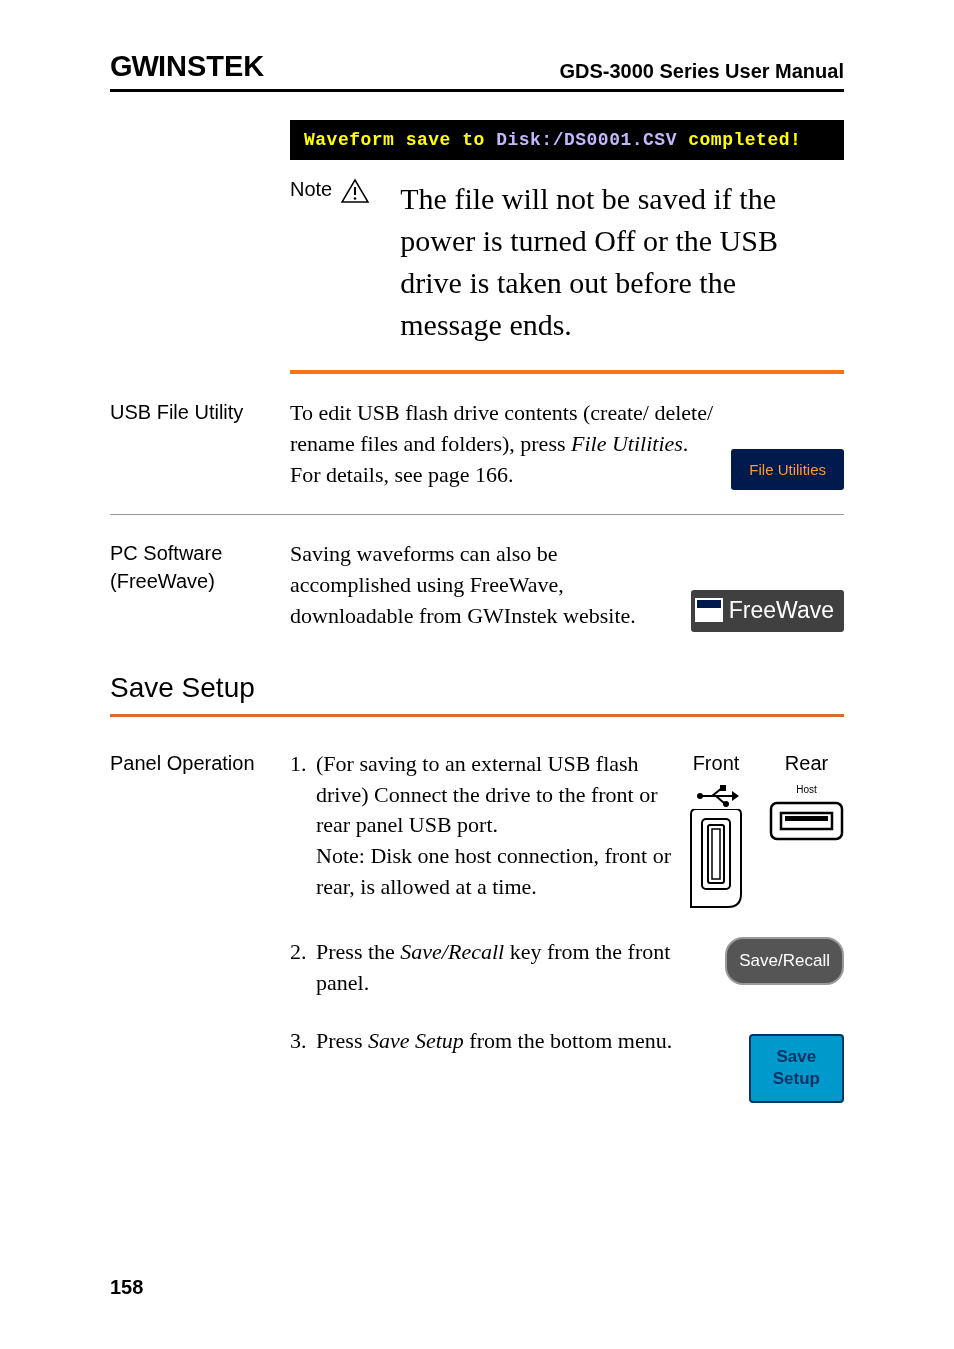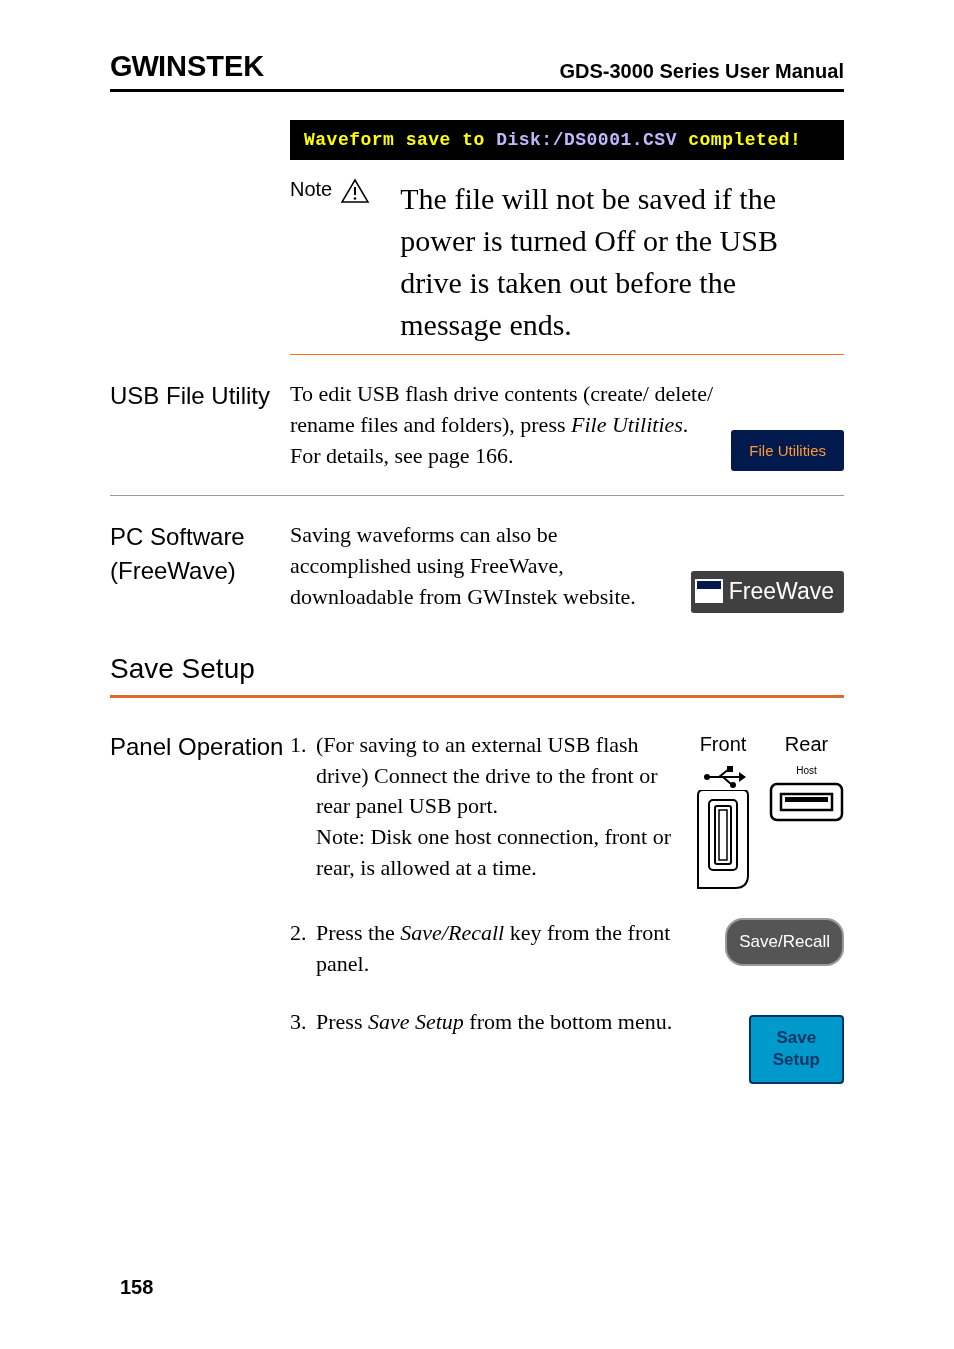--- a/index.html
+++ b/index.html
@@ -53,22 +53,22 @@
       margin-bottom: 18px;
       white-space: nowrap;
     }
     .waveform-banner .disk {
       color: #c4b5fd;
     }
     .note-row {
       display: flex;
       align-items: flex-start;
       margin-left: 180px;
-      padding-bottom: 8px;
-      border-bottom: 1px solid #f97316;
+      padding-bottom: 24px;
+      border-bottom: 4px solid #f97316;
       margin-bottom: 24px;
     }
     .note-label {
       font-family: Arial, sans-serif;
       font-size: 20px;
       margin-right: 8px;
     }
     .warning-icon {
       width: 30px;
       height: 26px;
@@ -81,21 +81,21 @@
     }
     .section-row {
       display: flex;
       align-items: flex-start;
       margin-bottom: 24px;
     }
     .section-label {
       width: 180px;
       flex-shrink: 0;
       font-family: Arial, sans-serif;
-      font-size: 24px;
+      font-size: 20px;
       line-height: 1.4;
     }
     .section-body {
       flex: 1;
       font-size: 22px;
       line-height: 1.4;
       display: flex;
       align-items: flex-end;
     }
     .section-text {
@@ -172,21 +172,21 @@
     }
     .step-num {
       width: 26px;
       flex-shrink: 0;
     }
     .step-text {
       flex: 1;
     }
     .usb-panel {
       display: flex;
-      gap: 16px;
+      gap: 23px;
       margin-left: 11px;
       flex-shrink: 0;
     }
     .usb-col {
       display: flex;
       flex-direction: column;
       align-items: center;
     }
     .usb-col-label {
       font-family: Arial, sans-serif;
@@ -222,21 +222,21 @@
       white-space: nowrap;
       flex-shrink: 0;
       text-align: center;
       line-height: 1.3;
       margin-left: 20px;
       margin-top: 8px;
     }
     .page-number {
       position: absolute;
       bottom: 50px;
-      left: 120px;
+      left: 110px;
       font-family: Arial, sans-serif;
       font-weight: bold;
       font-size: 20px;
     }
     .italic {
       font-style: italic;
     }
   </style>
 </head>
 <body>

